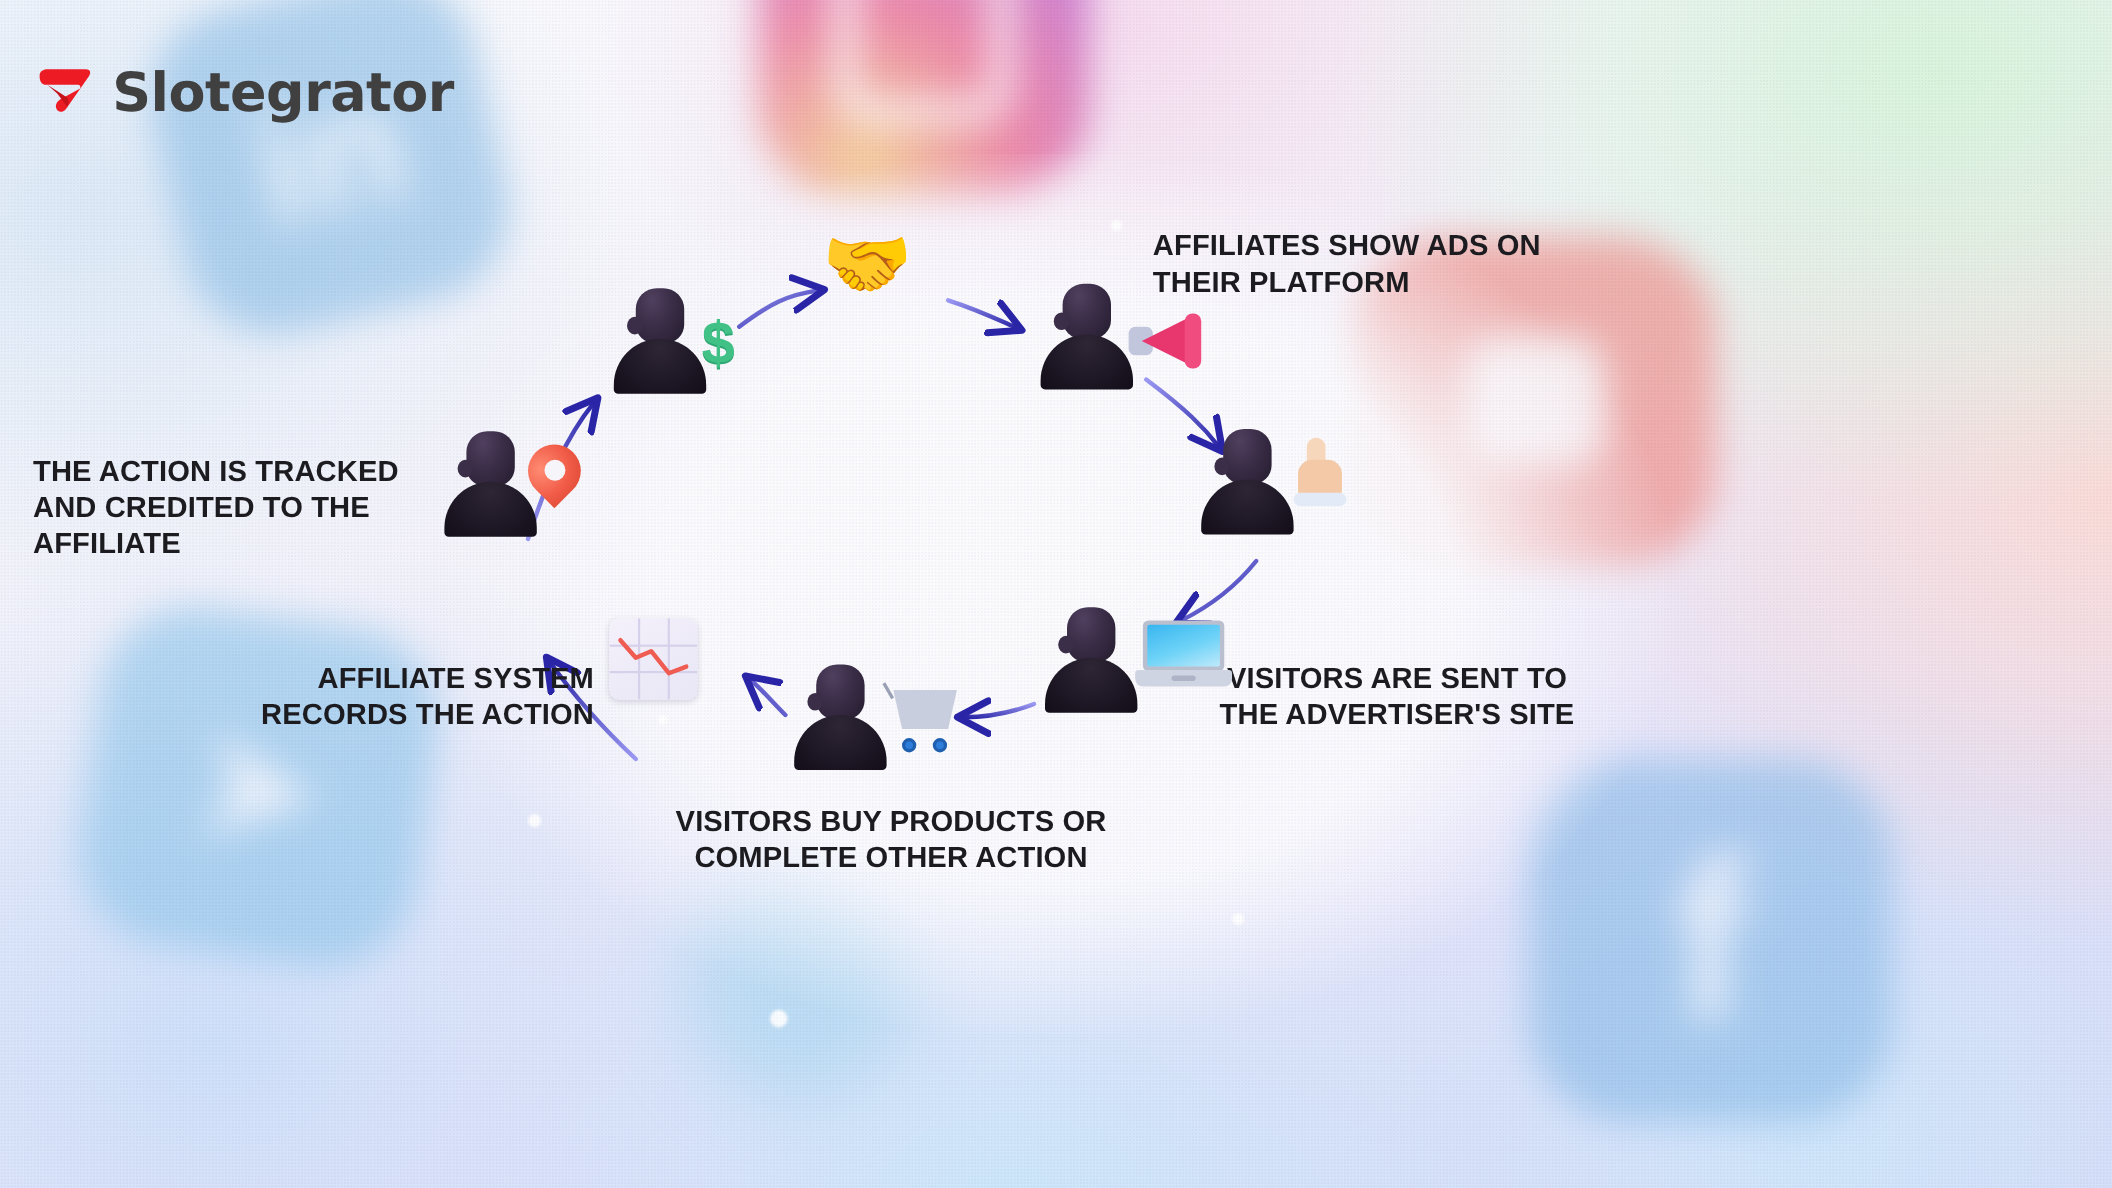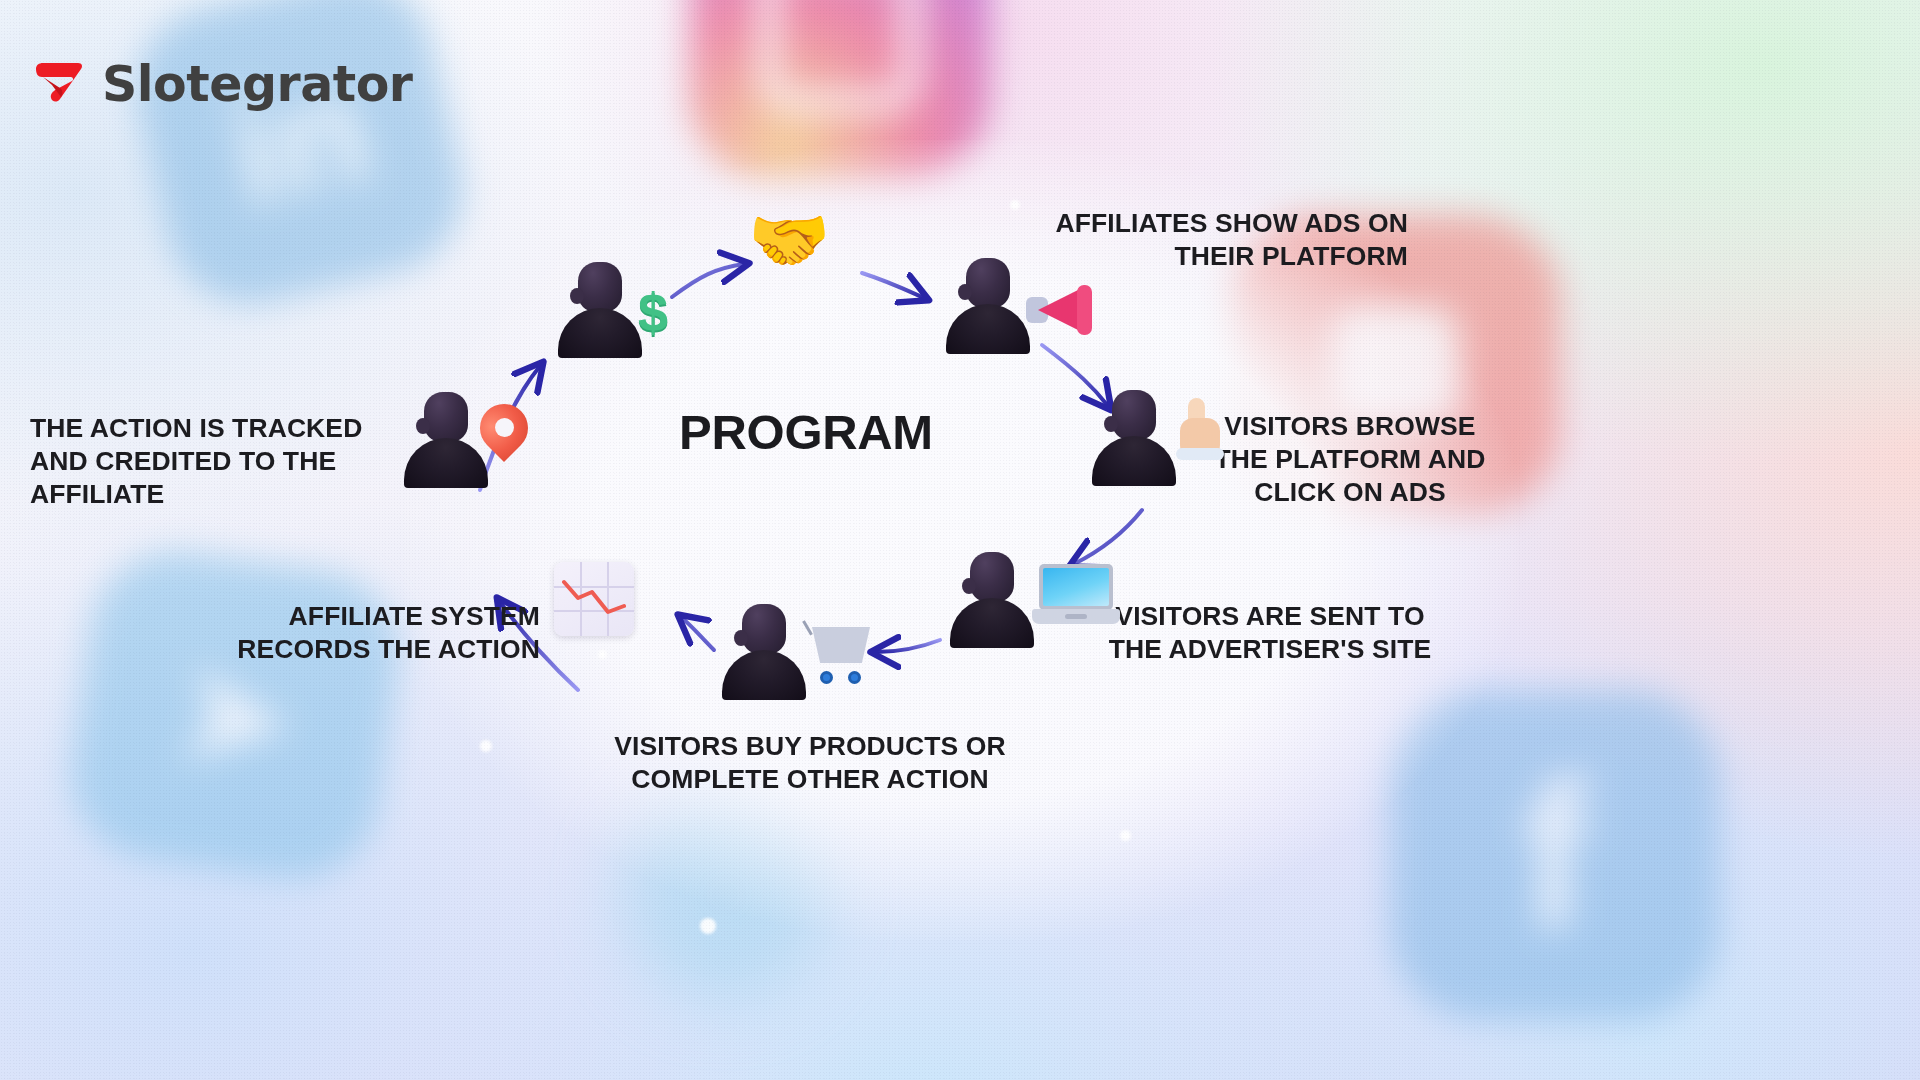--- a/index.html
+++ b/index.html
@@ -73,21 +73,21 @@
     color:#1b1b1f;letter-spacing:-.3px;
   }
 
   
   .label{
     position:absolute;font-weight:700;font-size:26.5px;line-height:1.24;
     color:#1c1c20;letter-spacing:.1px;
   }
   .l-top      {left:640px;top:60px;width:390px;text-align:center;}
   .l-paid     {left:218px;top:189px;width:400px;text-align:center;}
-  .l-ads      {left:1048px;top:207px;width:360px;text-align:right;}
+  .l-ads      {left:1048px;top:207px;width:360px;text-align:left;}
   .l-tracked  {left:30px;top:412px;width:390px;text-align:left;}
   .l-browse   {left:1195px;top:410px;width:310px;text-align:center;}
   .l-records  {left:205px;top:600px;width:335px;text-align:right;}
   .l-sent     {left:1105px;top:600px;width:330px;text-align:center;}
   .l-buy      {left:610px;top:730px;width:400px;text-align:center;}
 
   
   .node{position:absolute;display:flex;align-items:center;}
   .emo{line-height:1;display:block;
        font-family:"DejaVu Sans","Liberation Sans",sans-serif;}
@@ -257,26 +257,24 @@
         <path d="M6,14 C6,10 9,8 13,8 L48,8 C52,8 53,11 51,14 L30,44
                  C27,48 22,47 21,43 C20,39 23,36 27,34 L42,26
                  C44,25 43,22 41,22 L12,22 C8,22 6,19 6,14 Z" fill="#ED1C24"></path>
         <path d="M13,22 L30,33 C33,35 33,39 31,42 L22,30 Z" fill="#C6121A"></path>
       </svg>
     </span>
     <span class="word">Slotegrator</span>
   </div>
 
   <div id="center-title">
-    <div>PROGRAM</div>
   </div>
 
   <div class="label l-ads">AFFILIATES SHOW ADS ON THEIR PLATFORM</div>
   <div class="label l-tracked">THE ACTION IS TRACKED AND CREDITED TO THE AFFILIATE</div>
-  <div class="label l-browse">VISITORS BROWSE THE PLATFORM AND CLICK ON ADS</div>
   <div class="label l-records">AFFILIATE SYSTEM RECORDS THE ACTION</div>
   <div class="label l-sent">VISITORS ARE SENT TO THE ADVERTISER'S SITE</div>
   <div class="label l-buy">VISITORS BUY PRODUCTS OR COMPLETE OTHER ACTION</div>
 
   <div class="node n-paid">
     <span class="person">
       <i class="head"></i>
         <i class="ear"></i>
         <i class="body"></i>
     </span>

